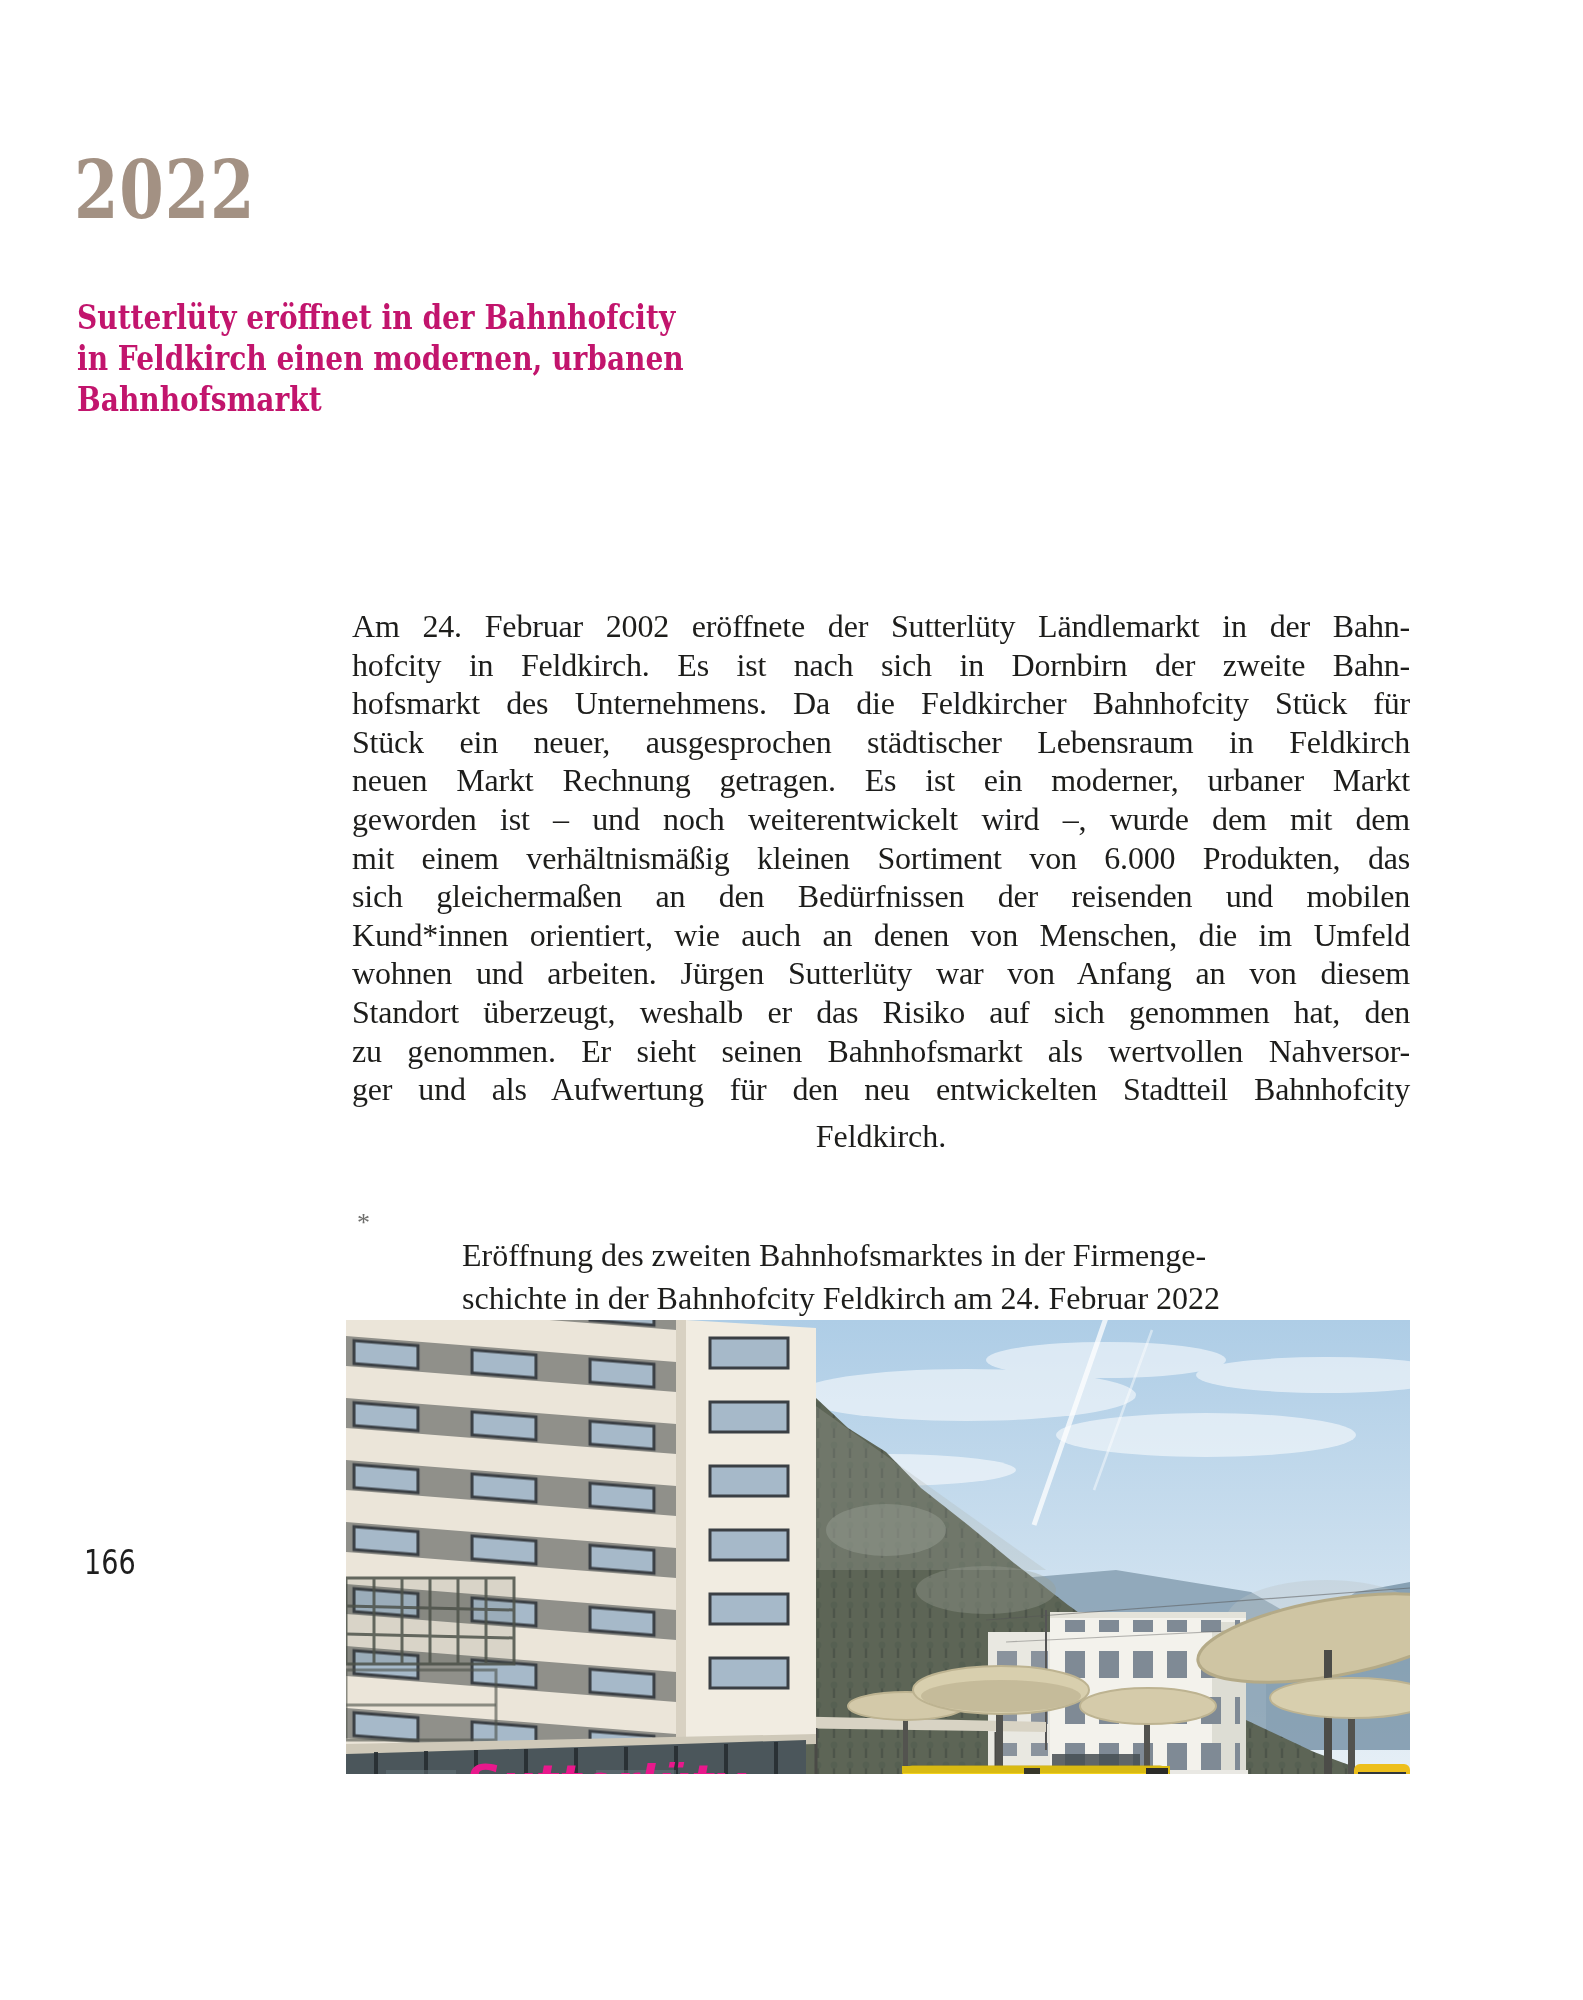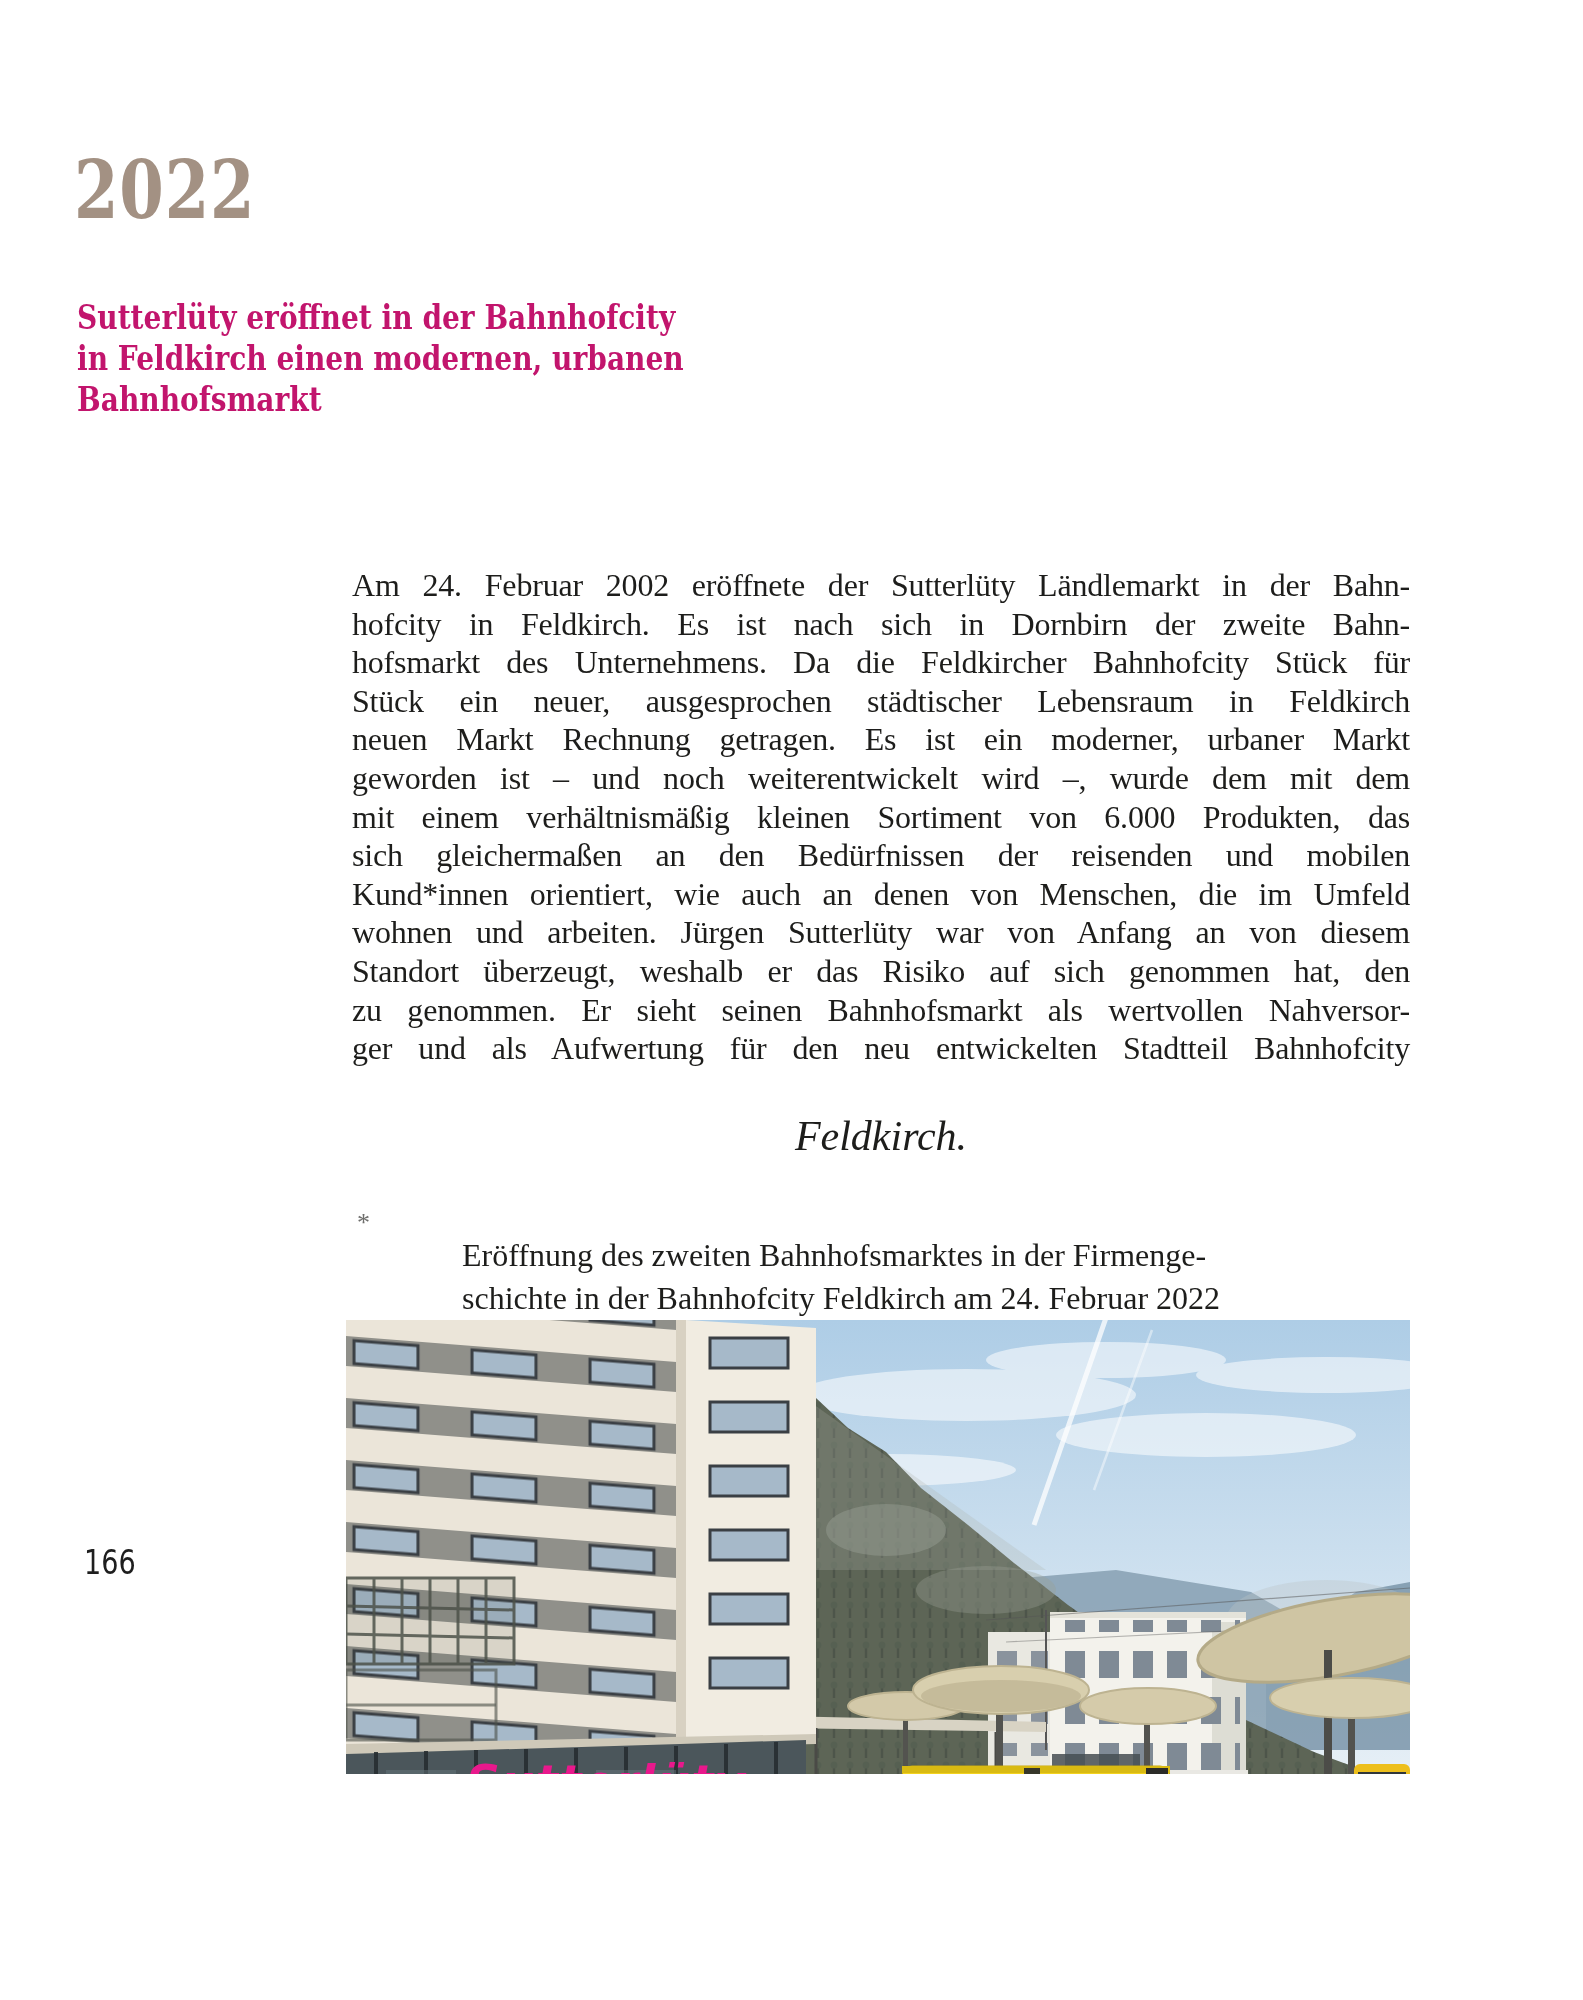--- a/index.html
+++ b/index.html
@@ -13,27 +13,27 @@
     color:var(--c-year,#a39183);letter-spacing:1px;
     transform:scaleX(.80);transform-origin:left top;white-space:nowrap;
   }
   .subtitle{
     position:absolute;left:77px;top:297px;
     font-family:"DejaVu Serif", serif;font-weight:bold;font-size:33px;line-height:41px;
     color:var(--c-subtitle,#c2156d);
     transform:scaleX(.85);transform-origin:left top;white-space:nowrap;
   }
   .bodytext{
-    position:absolute;left:352px;top:566px;width:1058px;
+    position:absolute;left:352px;top:607px;width:1058px;
     font-size:32px;line-height:38.6px;letter-spacing:-0.2px;
   }
   .bodytext .jline{text-align:justify;text-align-last:justify;white-space:normal;}
   .body-last{
     position:absolute;left:352px;top:1117.4px;width:1058px;
-    font-size:42px;line-height:38.6px;text-align:center;font-style:italic;
+    font-size:32px;line-height:38.6px;text-align:center;
   }
   .footnote-marker{
     position:absolute;left:357px;top:1208px;font-size:26px;color:#6e6e6c;
     font-family:"Liberation Serif", serif;
   }
   .footnote{
     position:absolute;left:462px;top:1204px;width:950px;
     font-size:32px;line-height:43px;margin-top:30px;
   }
   .pagenum{

